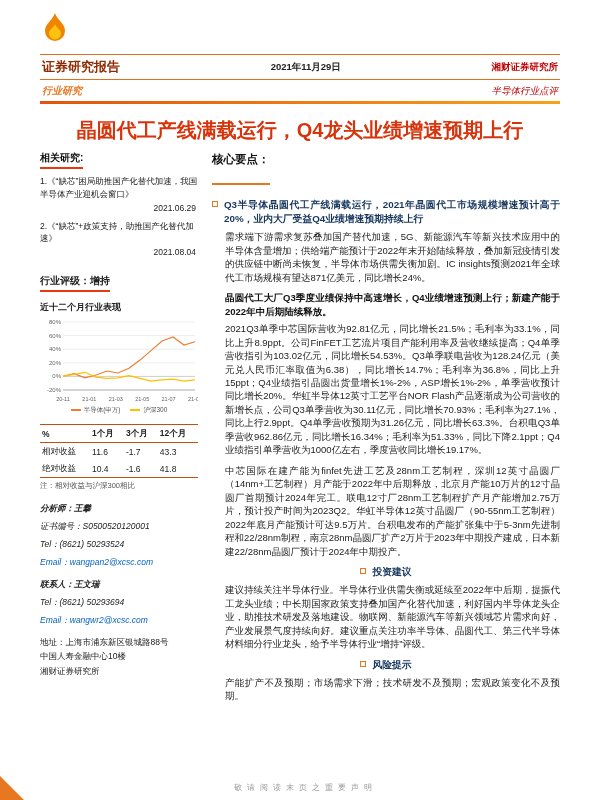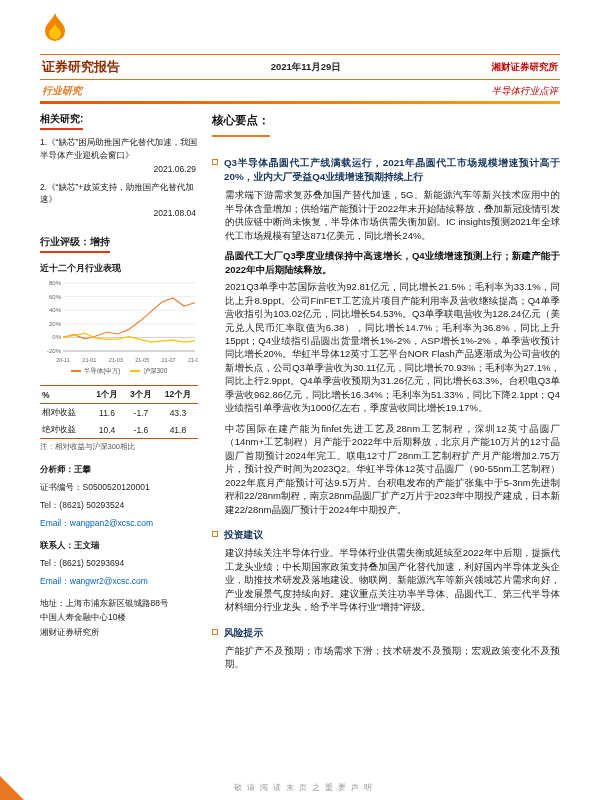--- a/index.html
+++ b/index.html
@@ -39,33 +39,33 @@
   .rel-text { line-height:1.5; }
   .rel-date { text-align:right; margin:2px 2px 7px 0; }
   .rating { font-size:10px; font-weight:bold; margin:10px 0 9px 0; display:inline-block; padding-bottom:2px; border-bottom:2px solid #E8380D;text-align:right; }
   .chart-heading { font-size:9px; font-weight:bold; margin-bottom:3px; }
   .chart-box { width:158px; }
   .legend { display:flex; gap:10px; justify-content:center; font-size:6.5px; color:#555; margin-top:1px; }
   .legend-item .swatch { display:inline-block; width:10px; height:2px; margin-right:3px; vertical-align:middle; }
   .perf-table { width:100%; border-collapse:collapse; margin-top:9px; font-size:8.5px; }
   .perf-table thead tr { border-top:1.5px solid #C0500F; border-bottom:1px solid #C0500F; }
   .perf-table tbody tr:last-child { border-bottom:1.5px solid #C0500F; }
-  .perf-table th, .perf-table td { padding:2.5px 2px; text-align:center; font-weight:normal; }
+  .perf-table th, .perf-table td { padding:2.5px 2px; text-align:left; font-weight:normal; }
   .perf-table th { font-weight:bold; }
   .perf-table .l { text-align:left; }
   .note { font-size:7.5px; color:#555; margin:3px 0 12px 0; }
-  .person p { margin:6px 0; }
+  .person p { margin:6px 0;font-style:italic; }
   .person .head { font-weight:bold; }
   .email { color:#0563C1; }
   .person { margin-bottom:10px; }
   .addr p { margin:2.5px 0; line-height:1.4; }
   
   .core-heading { display:inline-block; font-size:11.5px; font-weight:bold; color:#111;
-    padding-bottom:7px; border-bottom:2px solid #E87722; margin-bottom:7px; }
-  .bullet { display:flex; gap:6px; margin:12px 0 4px 0; }
+    padding-bottom:16px; border-bottom:2px solid #E87722; margin-bottom:7px; }
+  .bullet { display:flex; gap:6px; margin:6px 0 4px 0;justify-content:center; }
   .bullet .sq { width:6px; height:6px; border:1.5px solid #E87722; background:#fff; margin-top:3px; flex:none; }
   .btitle { font-weight:bold; color:#17365D; font-size:9.8px; line-height:1.42; }
   .para { margin:3px 0 7px 13px; }
   .subhead { margin:3px 0 4px 13px; font-weight:bold; color:#111; }
   
   .corner-triangle { position:absolute; left:0; bottom:0; width:0; height:0;
     border-bottom:24px solid #E87722; border-right:24px solid transparent; }
   .footer-text { position:absolute; left:11px; right:0; bottom:7px; text-align:center;
     font-size:8px; color:#9a9a9a; letter-spacing:5px; }
 </style>
@@ -87,20 +87,21 @@
     <span class="report-type">证券研究报告</span>
     <span class="report-date">2021年11月29日</span>
     <span class="institute">湘财证券研究所</span>
   </div>
   <div class="meta2">
     <span class="category">行业研究</span>
     <span class="subcategory">半导体行业点评</span>
   </div>
   <div class="band"></div>
 
+  <div class="title">晶圆代工产线满载运行，Q4龙头业绩增速预期上行</div>
 
   <div class="columns">
 
     <div class="sidebar">
       <span class="side-heading">相关研究:</span>
 
       <div class="rel-item">
         <div class="rel-text">1.《“缺芯”困局助推国产化替代加速，我国半导体产业迎机会窗口》</div>
         <div class="rel-date">2021.06.29</div>
       </div>

